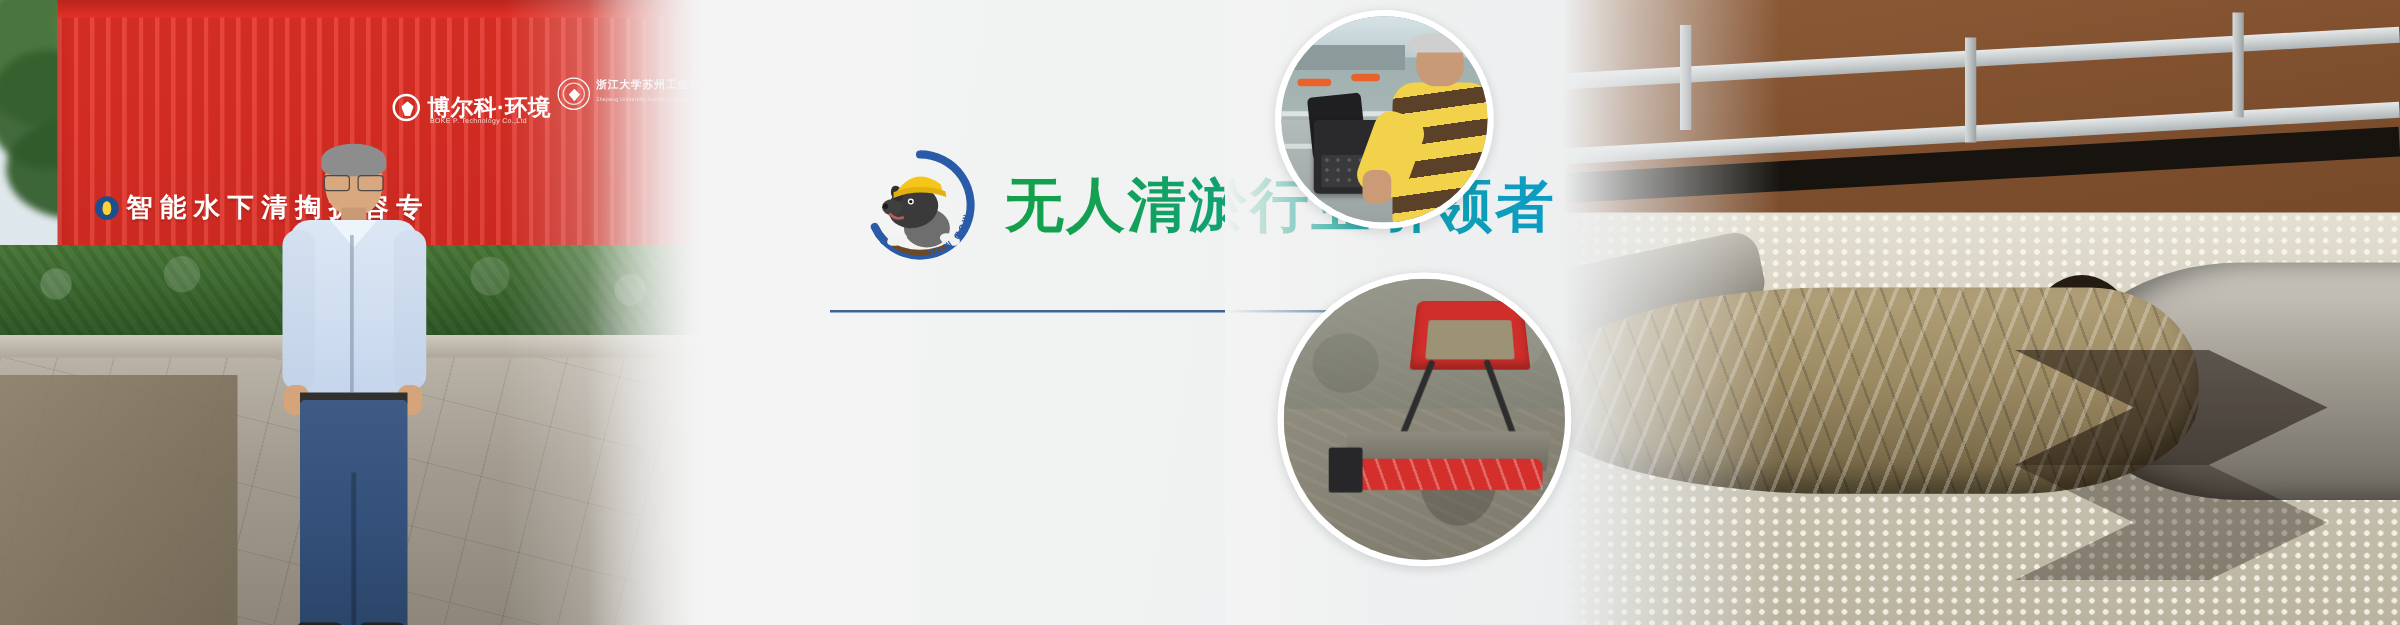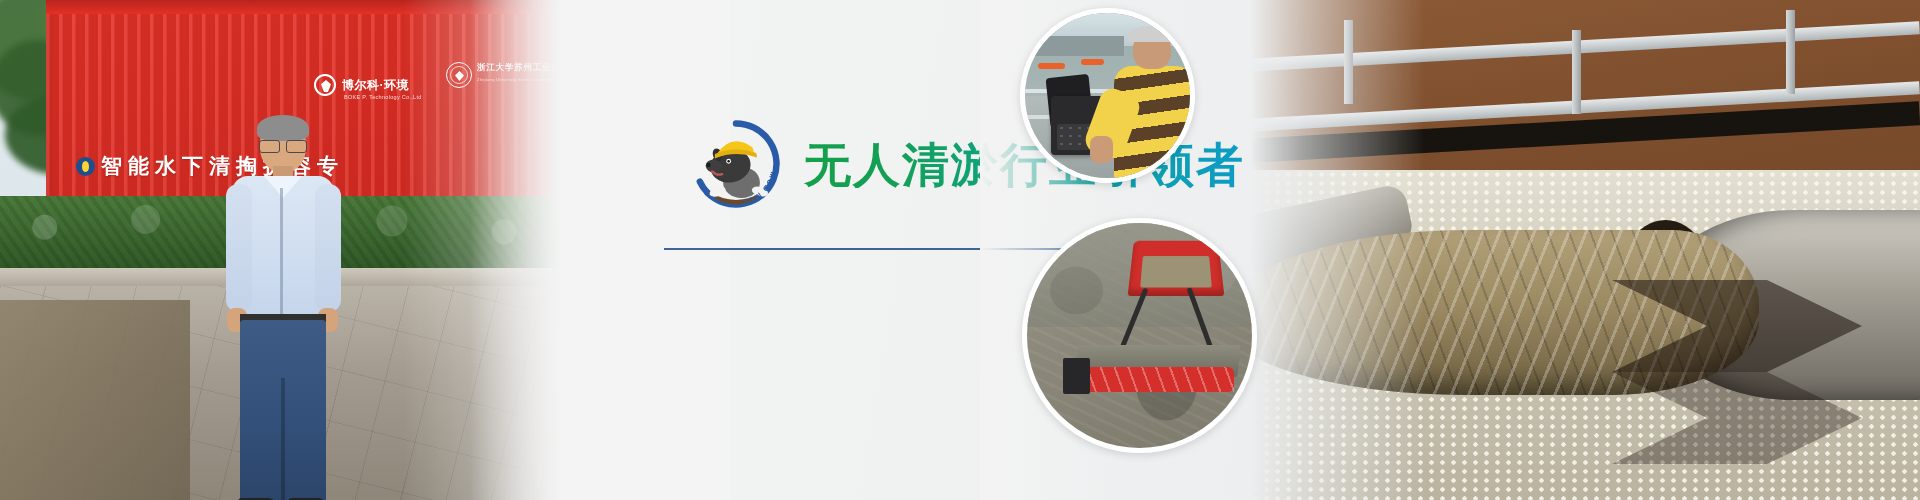--- a/index.html
+++ b/index.html
@@ -56,21 +56,21 @@
   }
   
   .lp-container2{
     position:absolute; left:330px; top:0px; width:240px; height:240px;
     background:linear-gradient(175deg,#dd2e24,#c92a20);
   }
   
   .cnt-logo-a{position:absolute;left:268px;top:70px;display:flex;align-items:center;gap:6px;}
   .cnt-badge{width:22px;height:22px;border:2px solid #fff;border-radius:50%;position:relative;}
   .cnt-badge:after{content:"";position:absolute;left:5px;top:4px;width:10px;height:12px;background:#fff;clip-path:polygon(50% 0,100% 35%,70% 100%,30% 100%,0 35%);}
-  .cnt-txt-main{color:#fff;font-size:12px;font-weight:700;letter-spacing:.5px;white-space:nowrap;}
+  .cnt-txt-main{color:#fff;font-size:18px;font-weight:700;letter-spacing:.5px;white-space:nowrap;}
   .cnt-txt-sub{position:absolute;left:30px;top:20px;color:rgba(255,255,255,.82);font-size:5.5px;letter-spacing:.3px;white-space:nowrap;}
   .cnt-logo-b{position:absolute;left:400px;top:58px;display:flex;align-items:flex-start;gap:5px;}
   .cnt-seal{width:26px;height:26px;border:1.5px solid #fff;border-radius:50%;position:relative;flex:none;}
   .cnt-seal:before{content:"";position:absolute;inset:3px;border:1px solid rgba(255,255,255,.75);border-radius:50%;}
   .cnt-seal:after{content:"";position:absolute;left:8px;top:8px;width:9px;height:10px;background:#fff;clip-path:polygon(50% 0,100% 45%,50% 100%,0 45%);}
   .cnt-txt-b{color:#fff;font-size:8.5px;font-weight:700;letter-spacing:.8px;white-space:nowrap;}
   .cnt-txt-b-sub{color:rgba(255,255,255,.75);font-size:4.2px;letter-spacing:.2px;white-space:nowrap;margin-top:3px;}
 
   
   .cnt-slogan{position:absolute;left:30px;top:148px;display:flex;align-items:center;gap:6px;}

